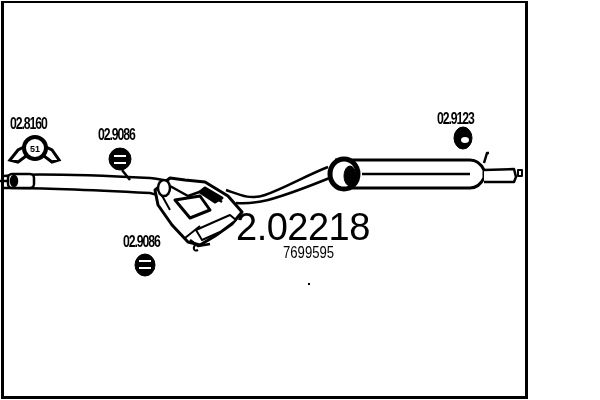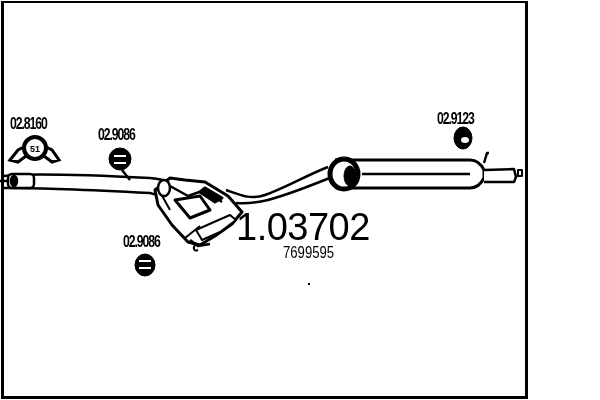--- a/index.html
+++ b/index.html
@@ -84,15 +84,15 @@
     <ellipse cx="463" cy="138" rx="9" ry="11" fill="#000"></ellipse>
     <ellipse cx="465" cy="140" rx="4" ry="3" fill="#fff" stroke="none"></ellipse>
   </g>
 </svg>
 
 <span class="part-label" style="left:10px; top:115px;">02.8160</span>
 <span class="part-label" style="left:98px; top:126px;">02.9086</span>
 <span class="part-label" style="left:123px; top:233px;">02.9086</span>
 <span class="part-label" style="left:437px; top:110px;">02.9123</span>
 
-<div class="main-number">1.03702</div>
+<div class="main-number">2.02218</div>
 <div class="oe-number">7699595</div>
 <div class="dot"></div>
 
 </body></html>

